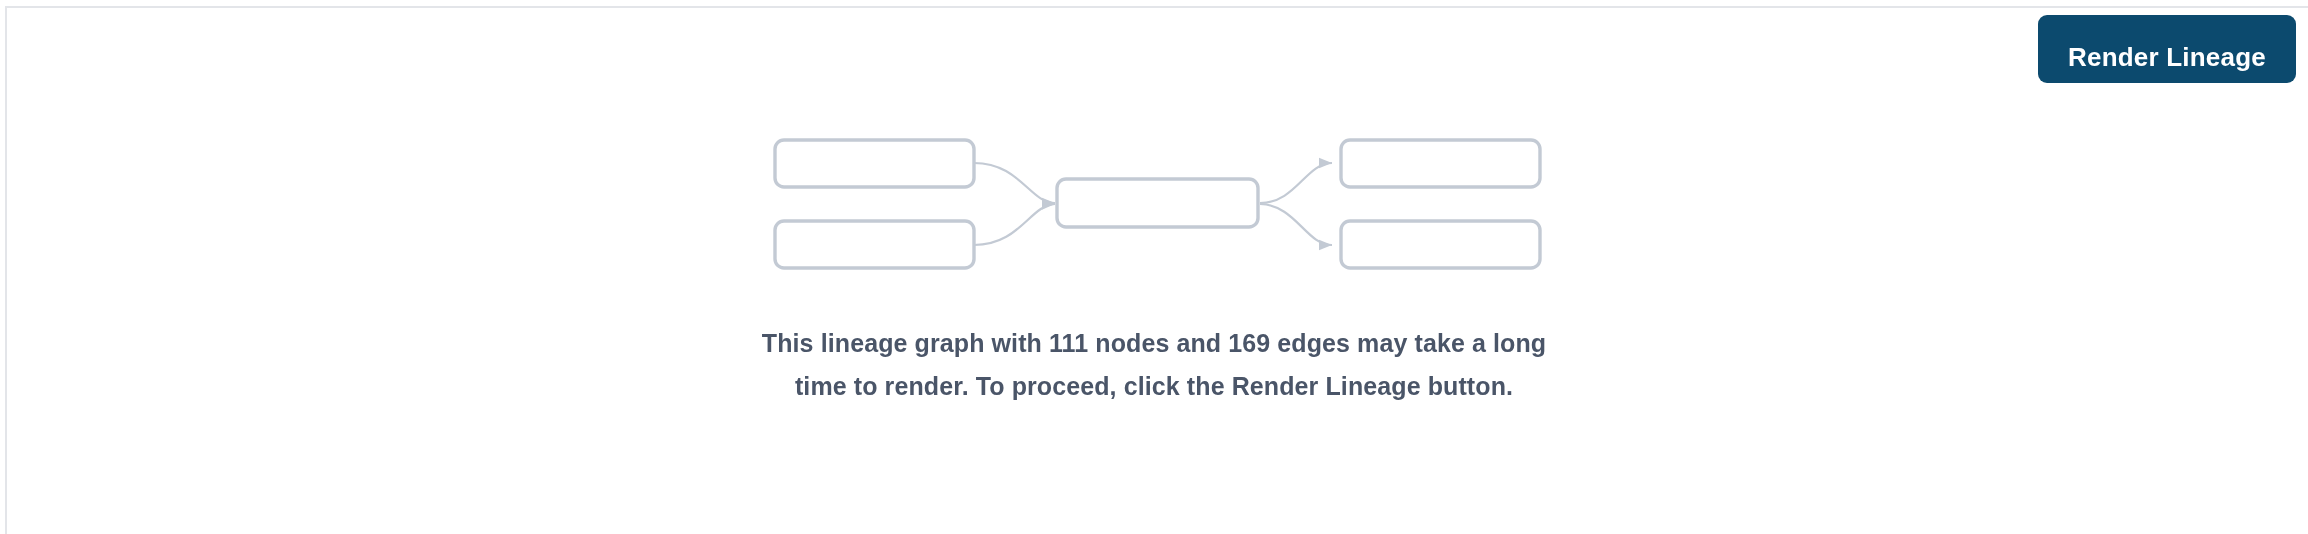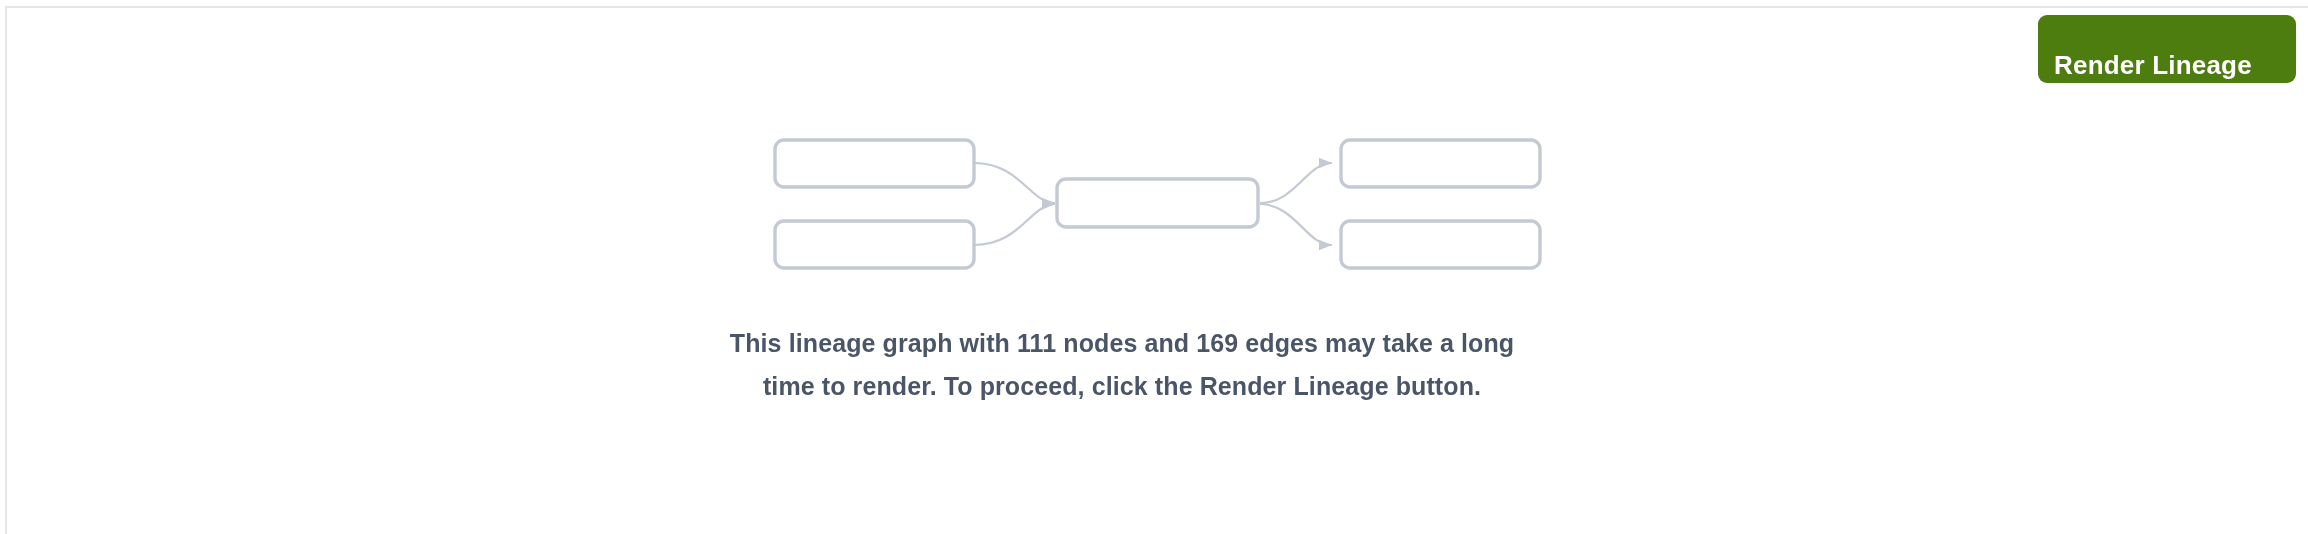--- a/index.html
+++ b/index.html
@@ -39,31 +39,31 @@
     background: #e3e5e9;
   }
 
   
   .render-button {
     position: absolute;
     left: 2038px;
     top: 15px;
     width: 258px;
     height: 68px;
-    background: #4d7c0f;
+    background: #0c4a6e;
     color: #ffffff;
     border: none;
     border-radius: 9px;
     font-family: "Liberation Sans", sans-serif;
     font-size: 26px;
     font-weight: bold;
     letter-spacing: 0.2px;
     line-height: 68px;
-    text-align: left;
-    padding: 16px;
+    text-align: center;
+    padding: 8px;
     cursor: pointer;
     white-space: nowrap;
   }
 
   
   .graph-wrap {
     position: absolute;
     left: 0;
     top: 0;
     width: 2308px;
@@ -75,21 +75,21 @@
     left: 740px;
     top: 125px;
     width: 830px;
     height: 160px;
     overflow: visible;
   }
 
   
   .message {
     position: absolute;
-    left: 722px;
+    left: 754px;
     top: 322px;
     width: 800px;
     text-align: center;
     color: #4a5568;
     font-family: "Liberation Sans", sans-serif;
     font-size: 25px;
     font-weight: bold;
     line-height: 43px;
     letter-spacing: 0.1px;
   }

